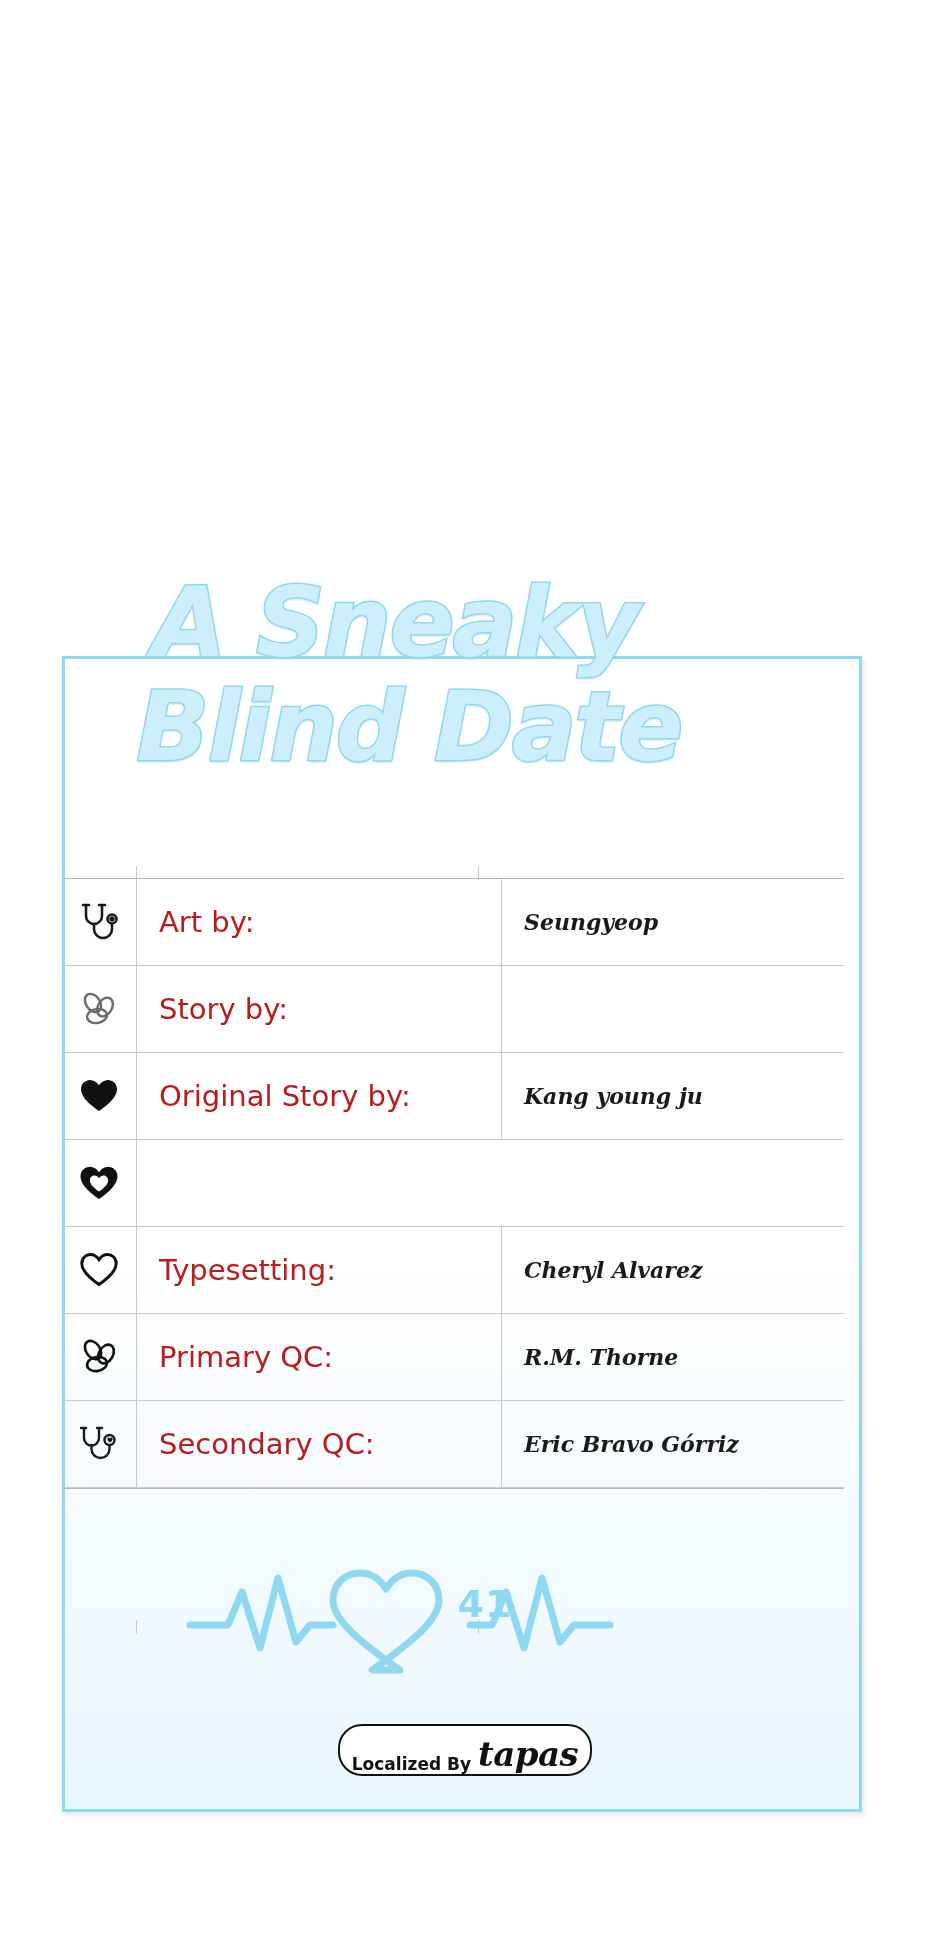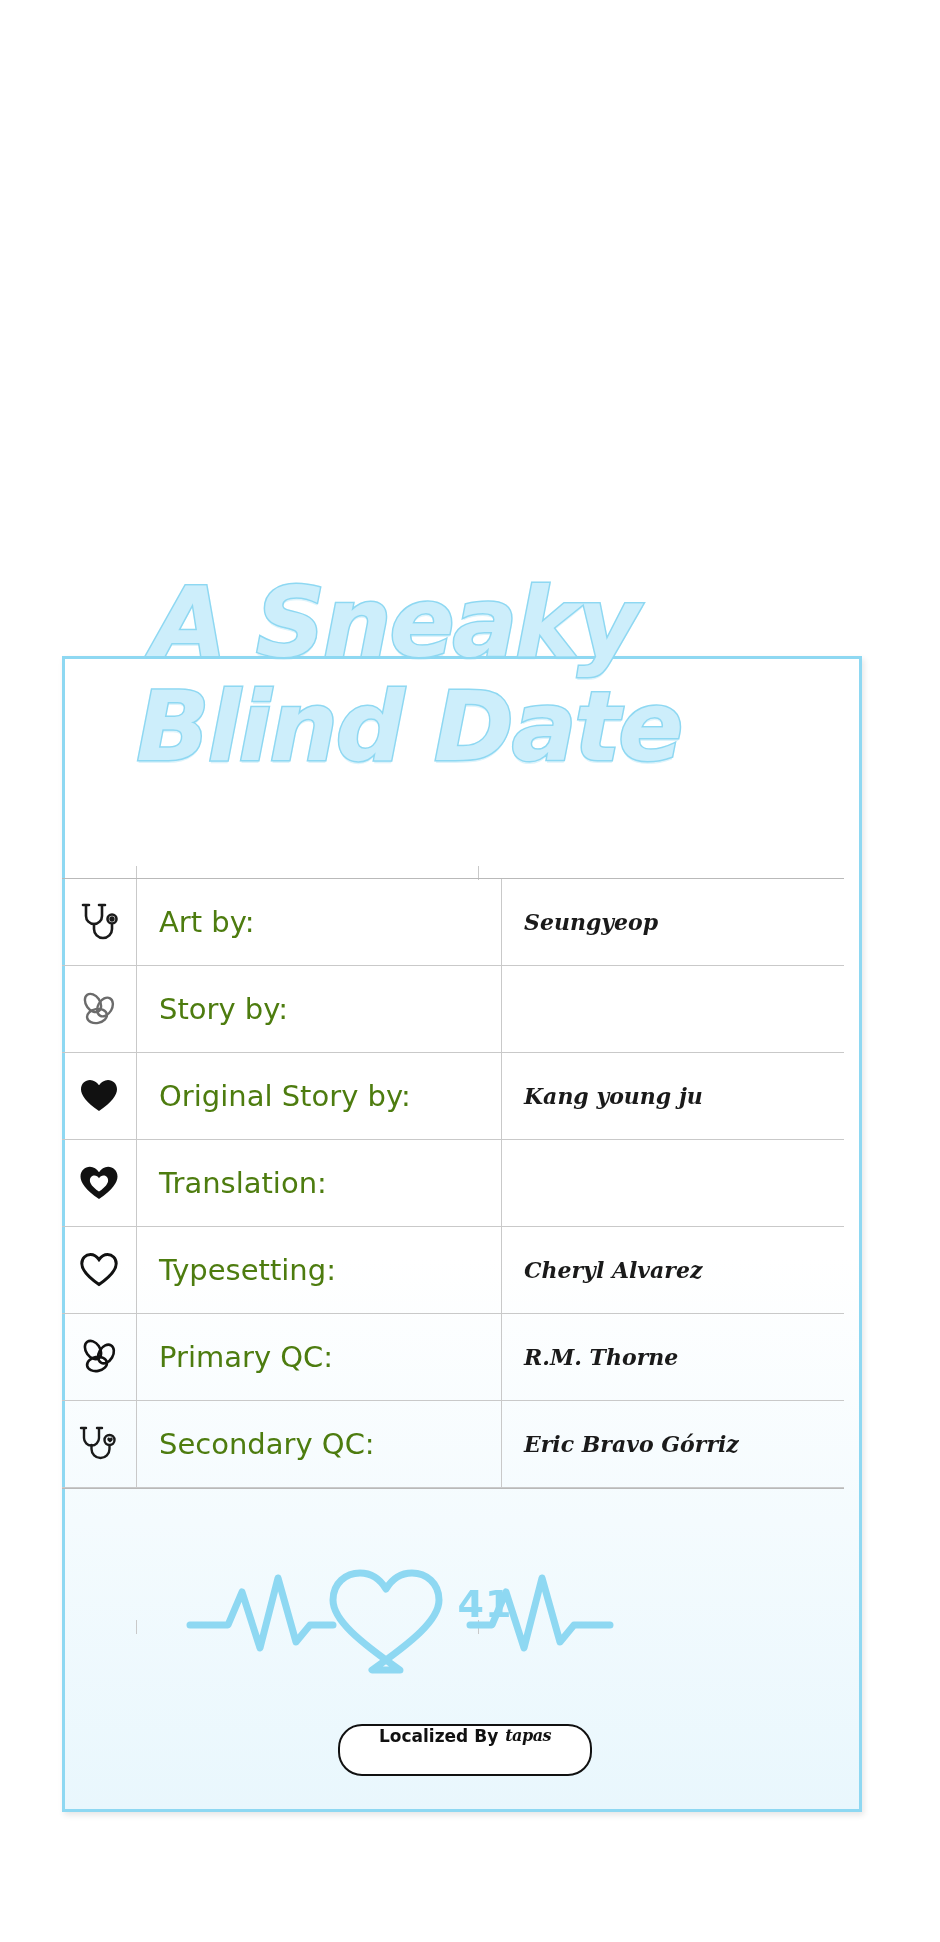--- a/index.html
+++ b/index.html
@@ -88,21 +88,21 @@
     border-right: 1px solid #c9c9c9;
   }
   .cell-role {
     flex: 0 0 342px;
     display: flex;
     align-items: center;
     padding-left: 22px;
     border-right: 1px solid #c9c9c9;
     font-family: "DejaVu Sans", sans-serif;
     font-size: 29px;
-    color: #4d7c0f;
+    color: #b91c1c;
     letter-spacing: 0px;
   }
   .cell-name {
     flex: 1 1 auto;
     display: flex;
     align-items: center;
     padding-left: 22px;
     font-family: "DejaVu Serif", serif;
     font-style: italic;
     font-weight: bold;
@@ -152,35 +152,35 @@
   #tapas-badge {
     position: absolute;
     left: 338px;
     top: 1724px;
     width: 250px;
     height: 48px;
     border: 2px solid #111111;
     border-radius: 24px;
     background: #ffffff;
     display: flex;
-    align-items: flex-start;
+    align-items: flex-end;
     justify-content: center;
     gap: 7px;
   }
   #tapas-localized {
     font-family: "DejaVu Sans", sans-serif;
     font-size: 17px;
     font-weight: bold;
     color: #111111;
   }
   #tapas-word {
     font-family: "DejaVu Serif", serif;
     font-style: italic;
     font-weight: bold;
-    font-size: 16px;
+    font-size: 34px;
     color: #111111;
     letter-spacing: -0.5px;
   }
 </style>
 </head>
 <body>
 
 <div id="credits-card"></div>
 
 <div id="title-block">
@@ -231,21 +231,20 @@
     <div class="cell-name">Kang young ju</div>
   </div>
 
   <div class="row">
     <div class="cell-icon">
       <svg width="46" height="46" viewBox="0 0 46 46">
         <path d="M23 39C9.5 29.6 4.5 22.5 4.5 16.4 4.5 10.5 9 6.7 13.9 6.7c3.7 0 7 2.2 9.1 5.5 2.1-3.3 5.4-5.5 9.1-5.5 4.9 0 9.4 3.8 9.4 9.7C41.5 22.5 36.5 29.6 23 39z" fill="#111111"></path>
         <path d="M23 31.5c-6.6-4.6-9.1-8.1-9.1-11.1 0-2.9 2.2-4.8 4.6-4.8 1.8 0 3.4 1.1 4.5 2.7 1.1-1.6 2.7-2.7 4.5-2.7 2.4 0 4.6 1.9 4.6 4.8 0 3-2.5 6.5-9.1 11.1z" fill="#ffffff"></path>
       </svg>
     </div>
-    <div class="cell-role">Translation:</div>
   </div>
 
   <div class="row">
     <div class="cell-icon">
       <svg width="46" height="46" viewBox="0 0 46 46" fill="none" stroke="#111111" stroke-width="3">
         <path d="M23 37.5C10.5 28.8 5.8 22.1 5.8 16.5c0-5.4 4.1-8.9 8.6-8.9 3.4 0 6.4 2 8.6 5.1 2.2-3.1 5.2-5.1 8.6-5.1 4.5 0 8.6 3.5 8.6 8.9 0 5.6-4.7 12.3-17.2 21z"></path>
       </svg>
     </div>
     <div class="cell-role">Typesetting:</div>
     <div class="cell-name">Cheryl Alvarez</div>

